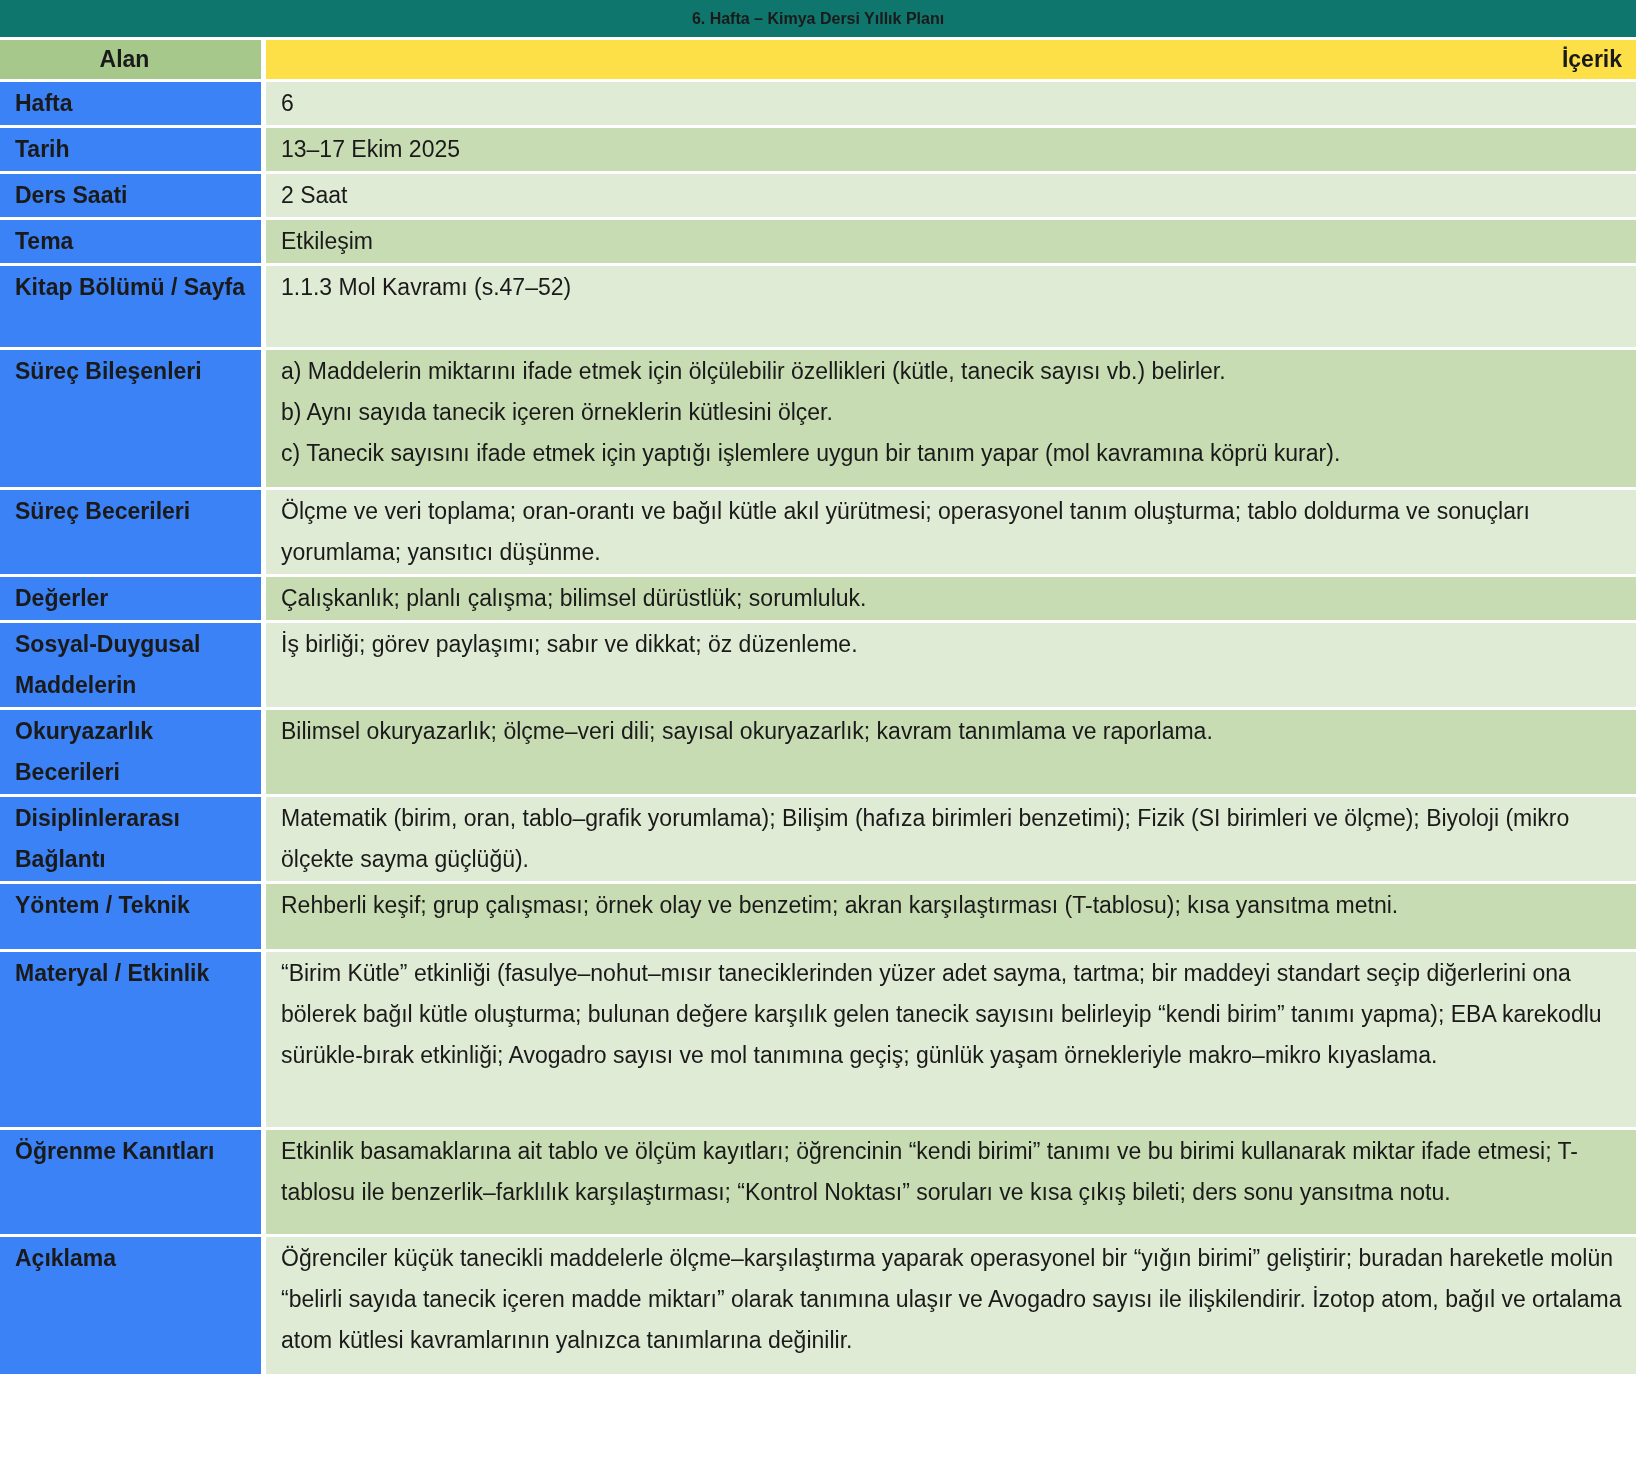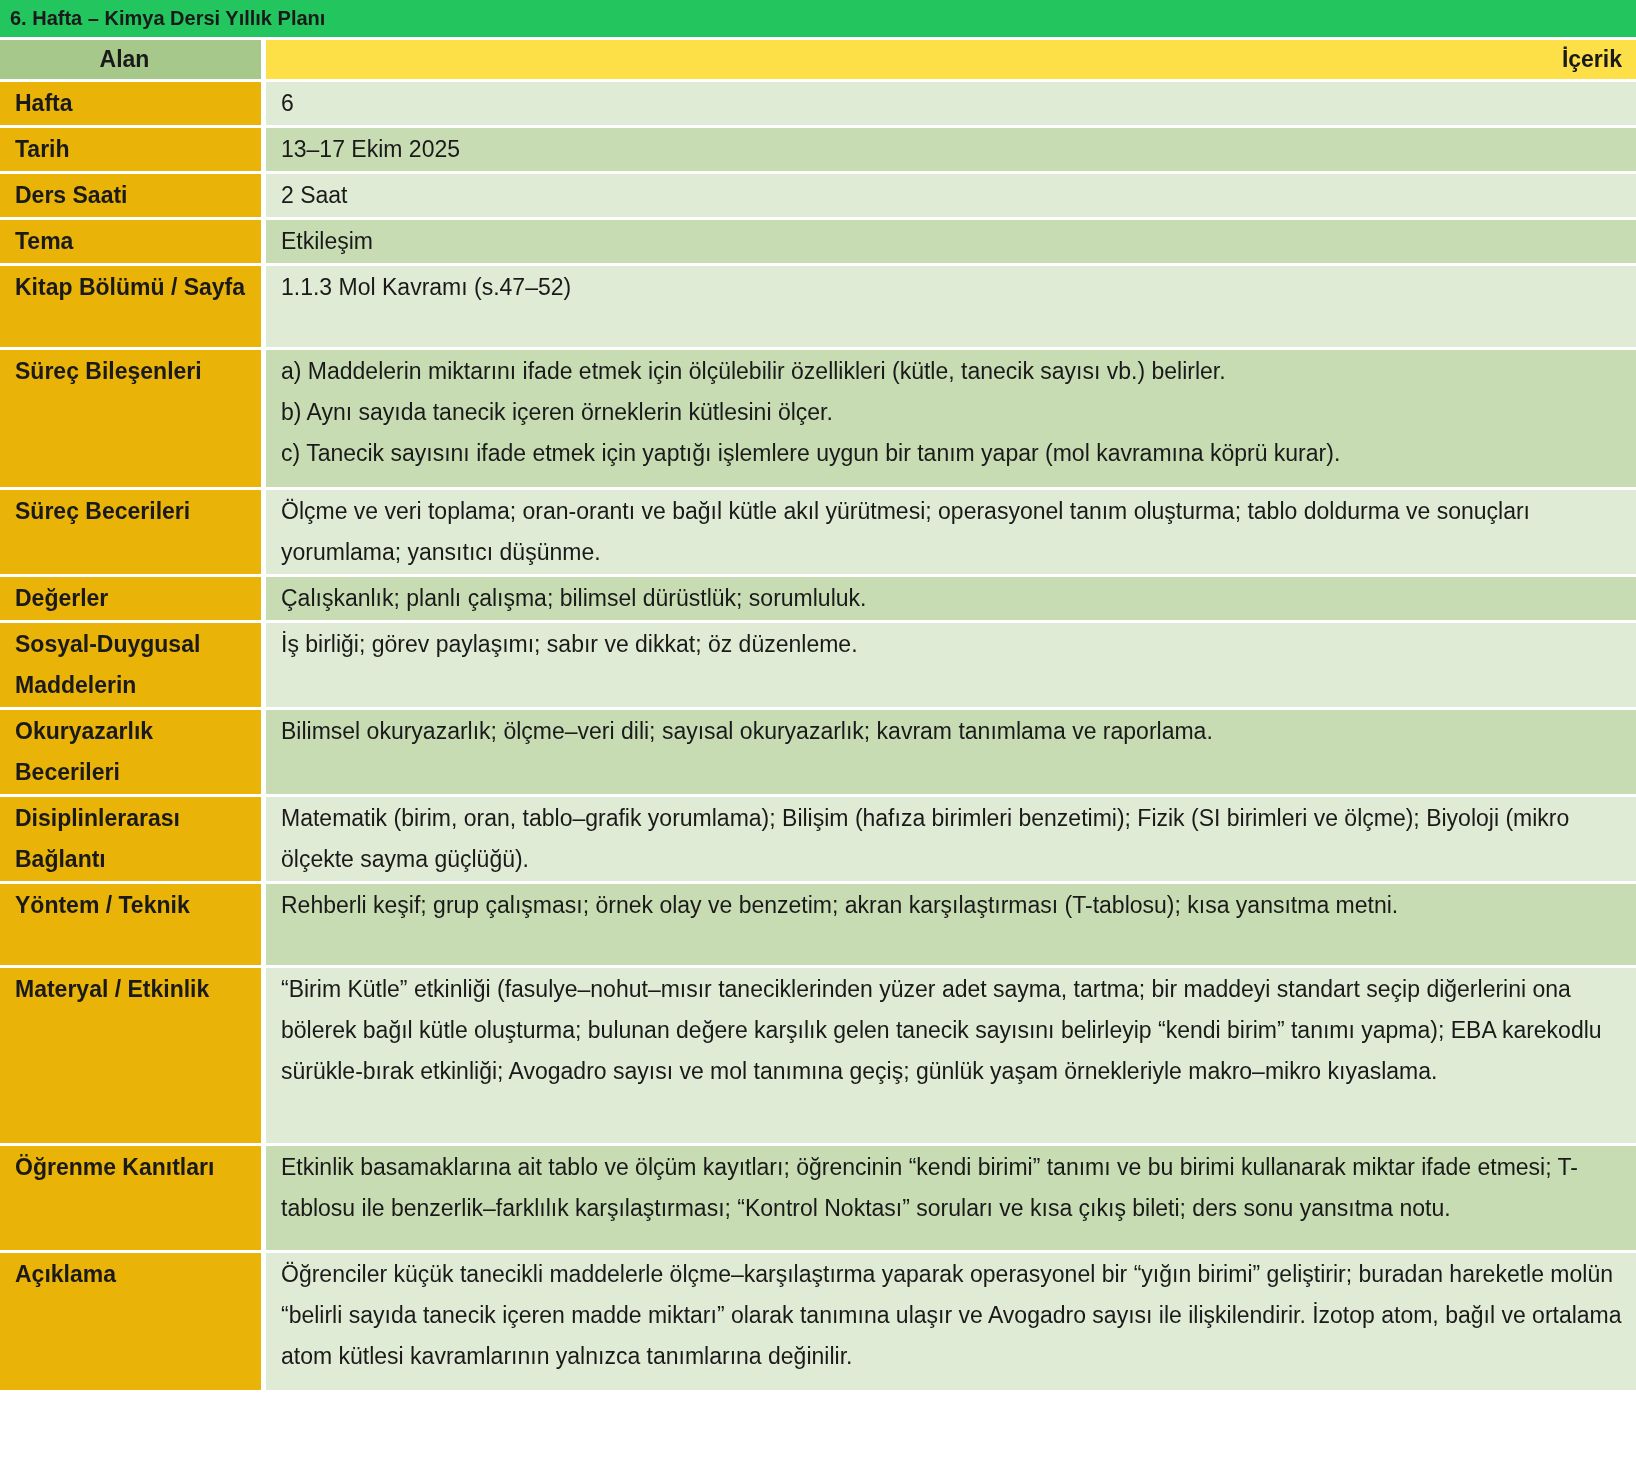--- a/index.html
+++ b/index.html
@@ -23,37 +23,37 @@
 
   td {
     vertical-align: top;
     border-bottom: 3px solid #ffffff;
     font-size: 23px;
     line-height: 41px;
     padding: 1px 14px 1px 15px;
     overflow: hidden;
   }
   td.title-cell {
-    background: #22c55e;
+    background: #0f766e;
     font-weight: bold;
-    text-align: left;
-    font-size: 20px;
+    text-align: center;
+    font-size: 16px;
     line-height: 35px;
     padding: 1px 10px;
   }
   td.col-head {
     font-weight: bold;
     text-align: center;
     line-height: 37px;
   }
   td.col-head.label-bg { background: #a6c88a; }
   td.col-head.content-bg { background: #fde047; text-align: right; }
 
   td.label {
-    background: #eab308;
+    background: #3b82f6;
     font-weight: bold;
     border-right: 5px solid #ffffff;
   }
   td.content {
     white-space: pre-line;
   }
   tbody tr:nth-child(odd) td.content { background: #e0ebd5; }
   tbody tr:nth-child(even) td.content { background: #c8dcb3; }
   td.content.bold { font-weight: bold; }
 </style>
@@ -114,21 +114,21 @@
       <td class="content">İş birliği; görev paylaşımı; sabır ve dikkat; öz düzenleme.</td>
     </tr>
     <tr style="height:84px">
       <td class="label">Okuryazarlık Becerileri</td>
       <td class="content">Bilimsel okuryazarlık; ölçme–veri dili; sayısal okuryazarlık; kavram tanımlama ve raporlama.</td>
     </tr>
     <tr style="height:84px">
       <td class="label">Disiplinlerarası Bağlantı</td>
       <td class="content">Matematik (birim, oran, tablo–grafik yorumlama); Bilişim (hafıza birimleri benzetimi); Fizik (SI birimleri ve ölçme); Biyoloji (mikro ölçekte sayma güçlüğü).</td>
     </tr>
-    <tr style="height:84px">
+    <tr style="height:68px">
       <td class="label">Yöntem / Teknik</td>
       <td class="content">Rehberli keşif; grup çalışması; örnek olay ve benzetim; akran karşılaştırması (T-tablosu); kısa yansıtma metni.</td>
     </tr>
     <tr style="height:178px">
       <td class="label">Materyal / Etkinlik</td>
       <td class="content">“Birim Kütle” etkinliği (fasulye–nohut–mısır taneciklerinden yüzer adet sayma, tartma; bir maddeyi standart seçip diğerlerini ona bölerek bağıl kütle oluşturma; bulunan değere karşılık gelen tanecik sayısını belirleyip “kendi birim” tanımı yapma); EBA karekodlu sürükle-bırak etkinliği; Avogadro sayısı ve mol tanımına geçiş; günlük yaşam örnekleriyle makro–mikro kıyaslama.</td>
     </tr>
     <tr style="height:107px">
       <td class="label">Öğrenme Kanıtları</td>
       <td class="content">Etkinlik basamaklarına ait tablo ve ölçüm kayıtları; öğrencinin “kendi birimi” tanımı ve bu birimi kullanarak miktar ifade etmesi; T-tablosu ile benzerlik–farklılık karşılaştırması; “Kontrol Noktası” soruları ve kısa çıkış bileti; ders sonu yansıtma notu.</td>

